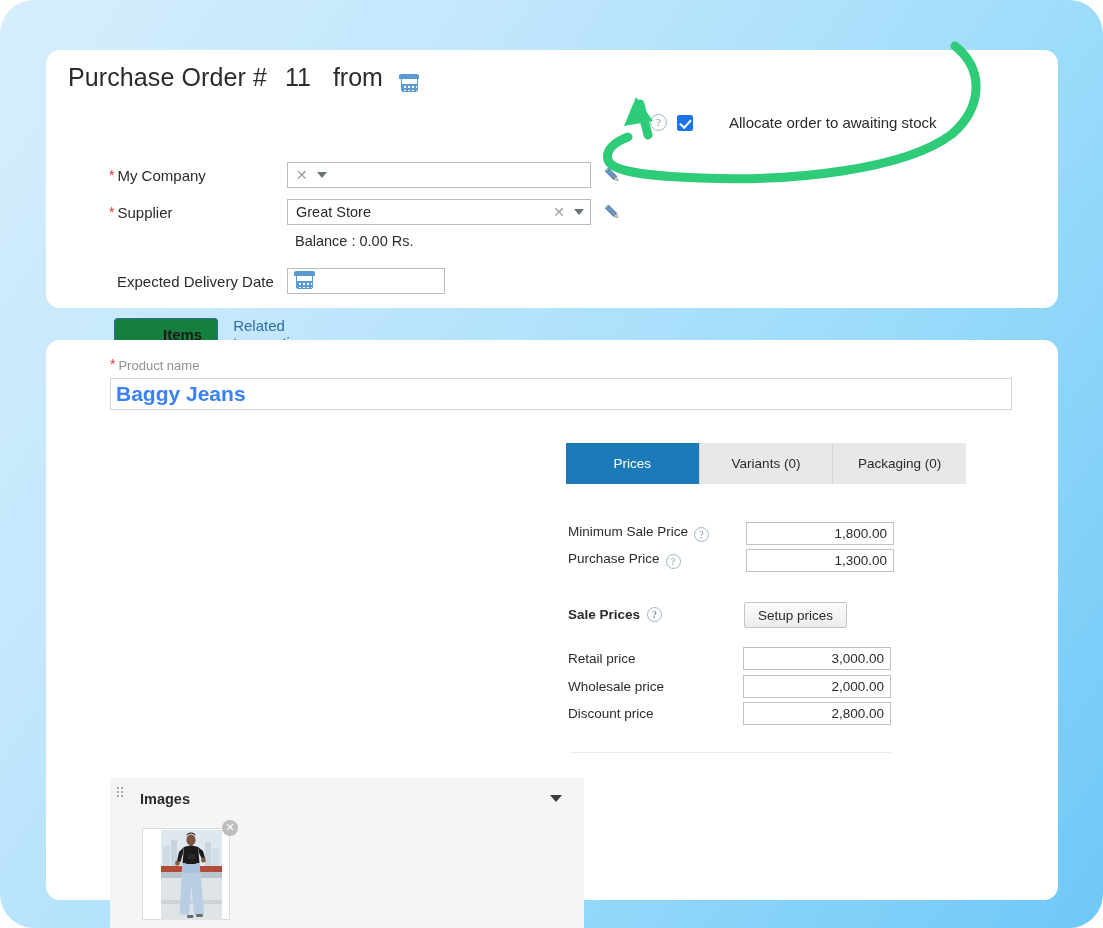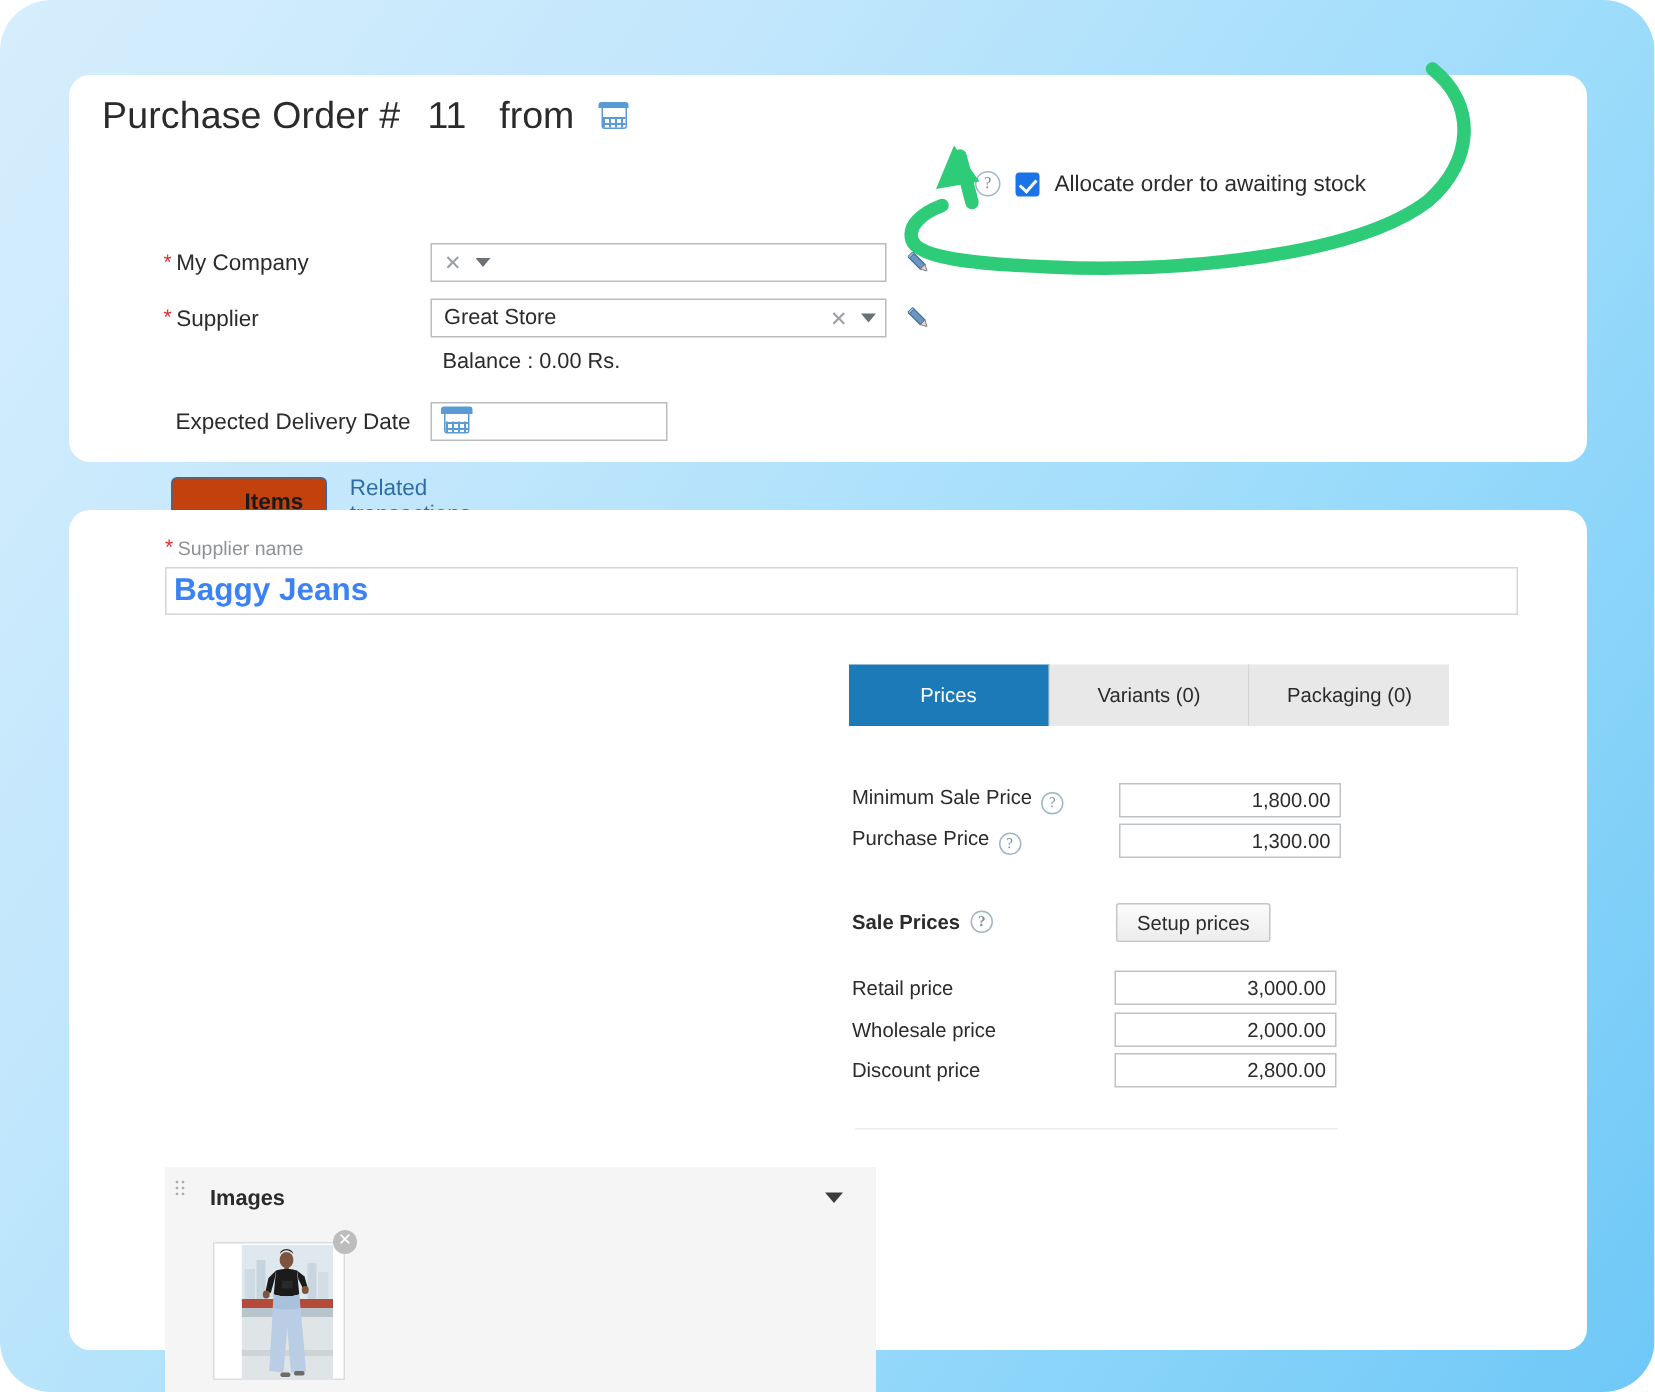--- a/index.html
+++ b/index.html
@@ -33,21 +33,21 @@
   #card-body {
     left: 46px; top: 340px;
     width: 1012px; height: 560px;
   }
 
   
   #title-row {
     position: absolute;
     left: 22px; top: 13px;
     display: flex;
-    align-items: center;
+    align-items: flex-end;
     white-space: nowrap;
   }
   .po-title {
     font-size: 25px;
     color: #2b2b2b;
     letter-spacing: .1px;
   }
   .po-num {
     font-size: 25px;
     color: #2b2b2b;
@@ -123,20 +123,21 @@
     left: 5px; top: 2px;
     width: 4.5px; height: 9px;
     border: solid #fff;
     border-width: 0 2.1px 2.1px 0;
     transform: rotate(42deg);
   }
   #allocate-label {
     font-size: 15px;
     color: #2b2b2b;
     white-space: nowrap;
+    margin-left: 26px;
   }
 
   
   .frow {
     position: absolute;
     display: flex;
     align-items: center;
     height: 26px;
   }
   .flabel {
@@ -220,21 +221,21 @@
   }
   .tab {
     display: flex;
     align-items: center;
     padding: 0 15px;
     font-size: 15px;
   }
   .tab.active {
     font-weight: bold;
     color: #1b1b1b;
-    background: #c2410c;
+    background: #15803d;
     border: 1.4px solid #2f6ea5;
     border-bottom-color: #fff;
     border-radius: 4px 4px 0 0;
     position: relative;
     top: 0;
     margin-bottom: -1.4px;
     padding-left: 48px;
   }
   .tab.inactive { color: #2f6ea5; }
 
@@ -485,21 +486,21 @@
     </div>
 
     <div id="tabbar">
       <div class="tab active">Items</div>
       <div class="tab inactive">Related transactions</div>
     </div>
   </div>
 
   <div class="card" id="card-body">
 
-    <div id="prodname-label"><span class="req">*</span><span>Supplier name</span></div>
+    <div id="prodname-label"><span class="req">*</span><span>Product name</span></div>
     <div id="prodname-input">Baggy Jeans</div>
 
     <div class="panel" id="panel-images">
       <div class="panel-head">
         <span class="drag-dots"></span>
         <span class="panel-title">Images</span>
         <span class="chev down"></span>
       </div>
       <div class="thumb-wrap">
         <div class="thumb-photo">

